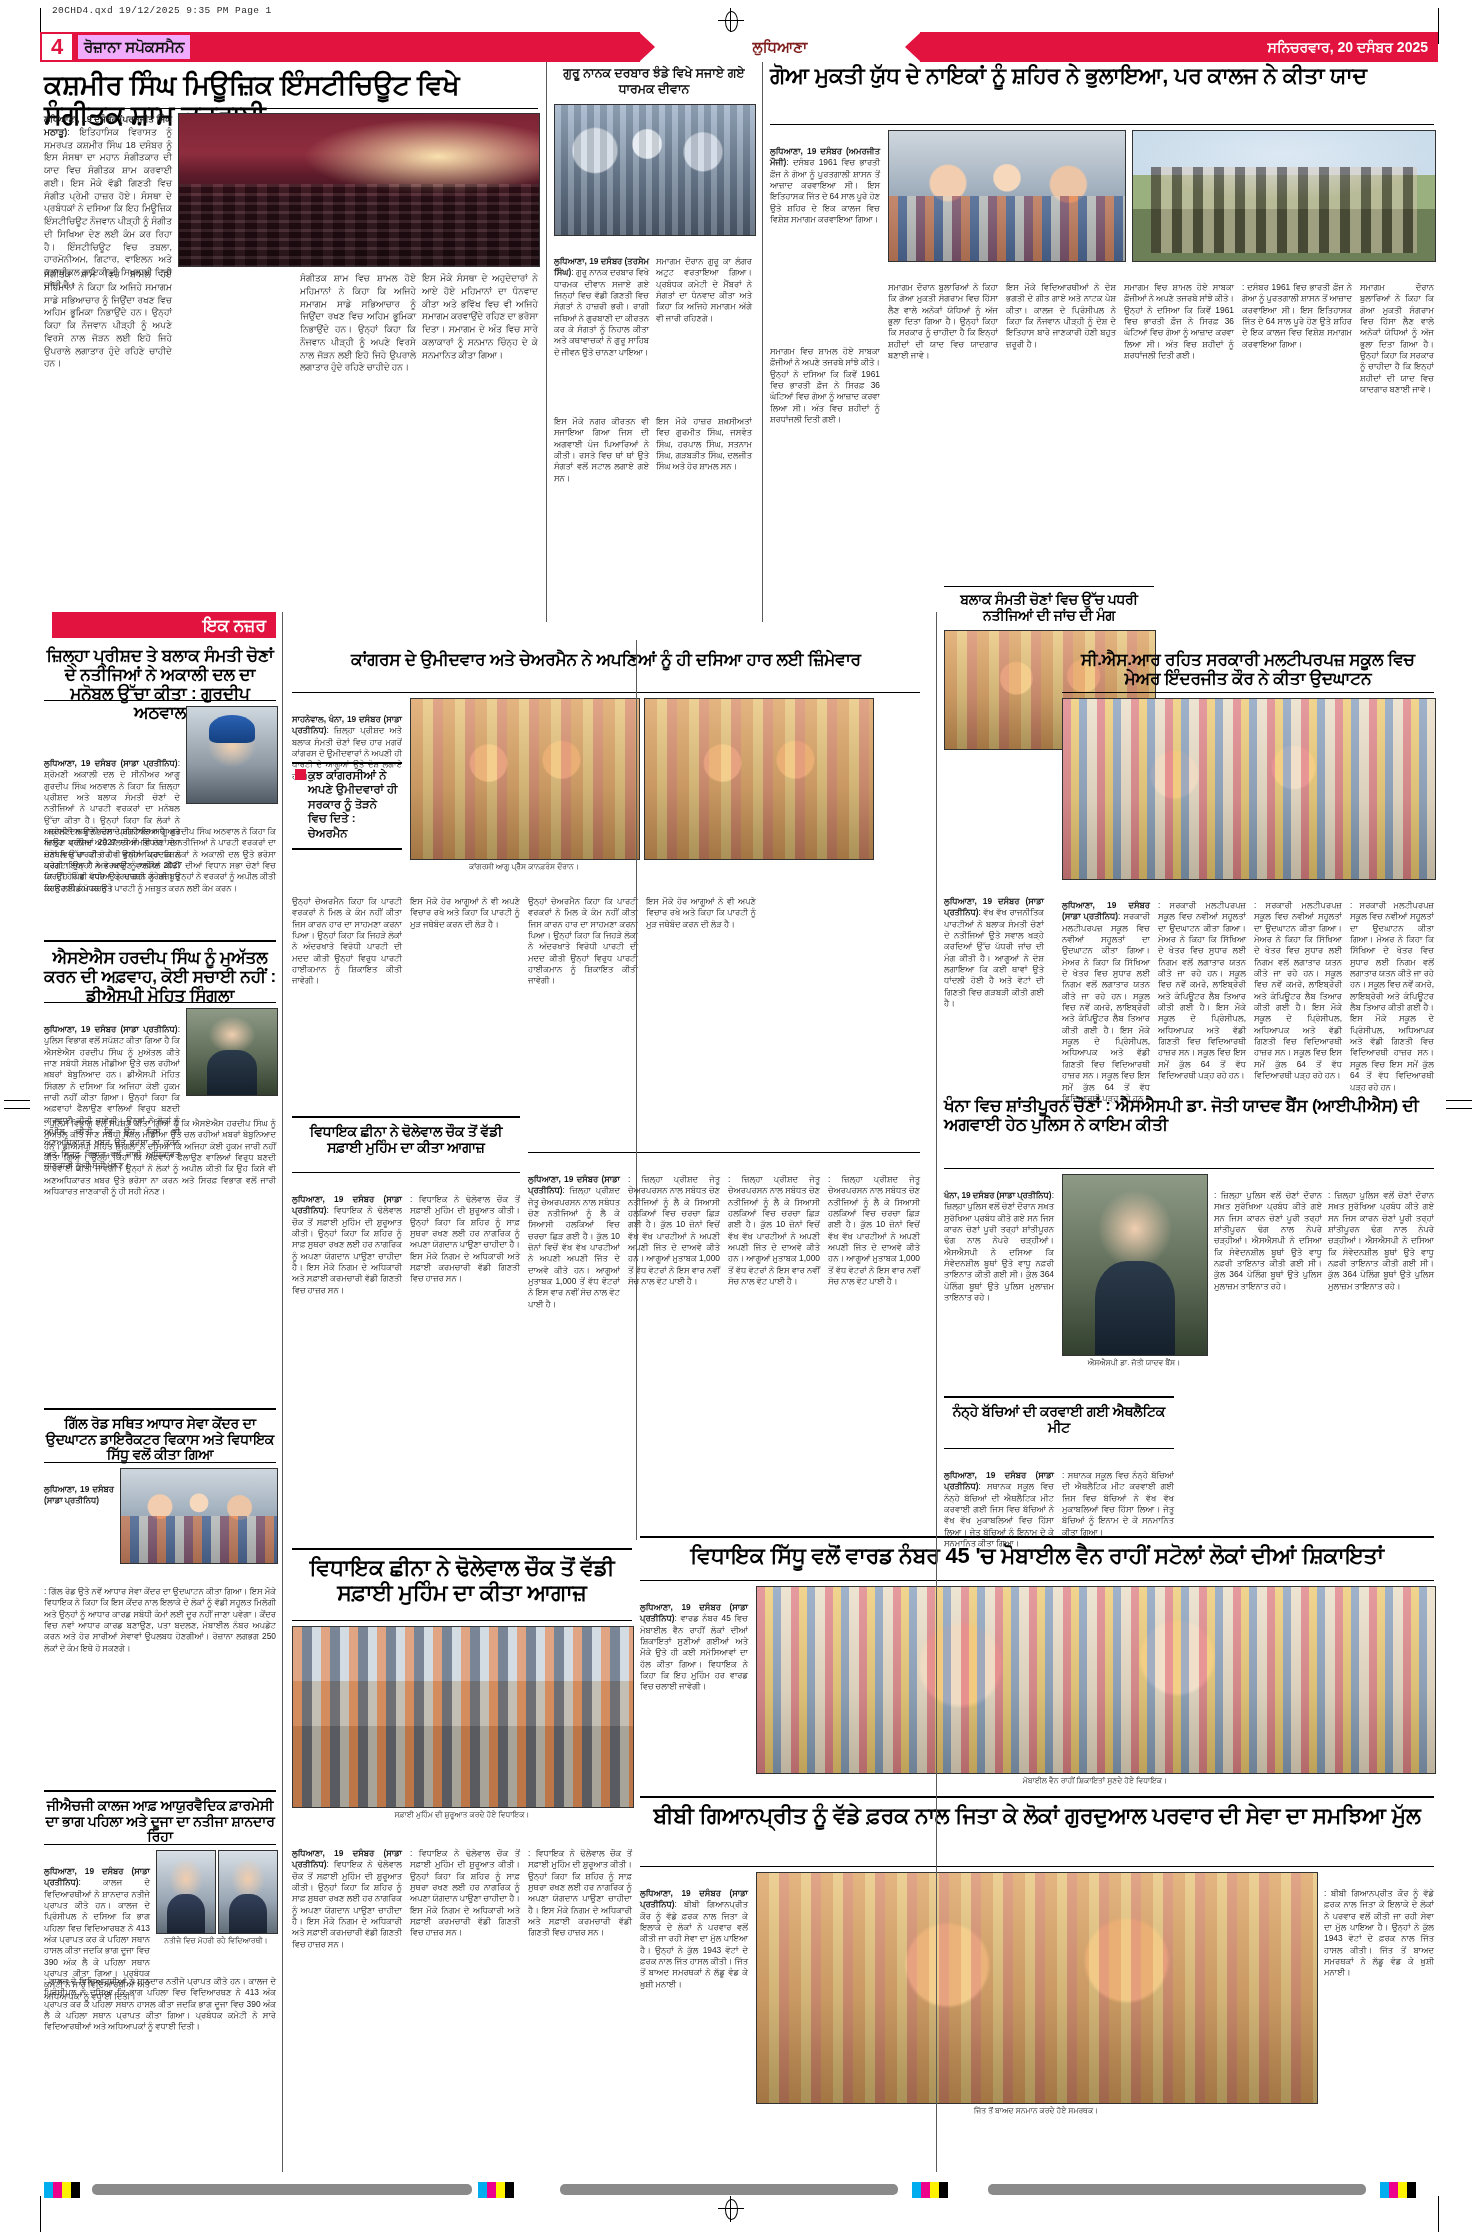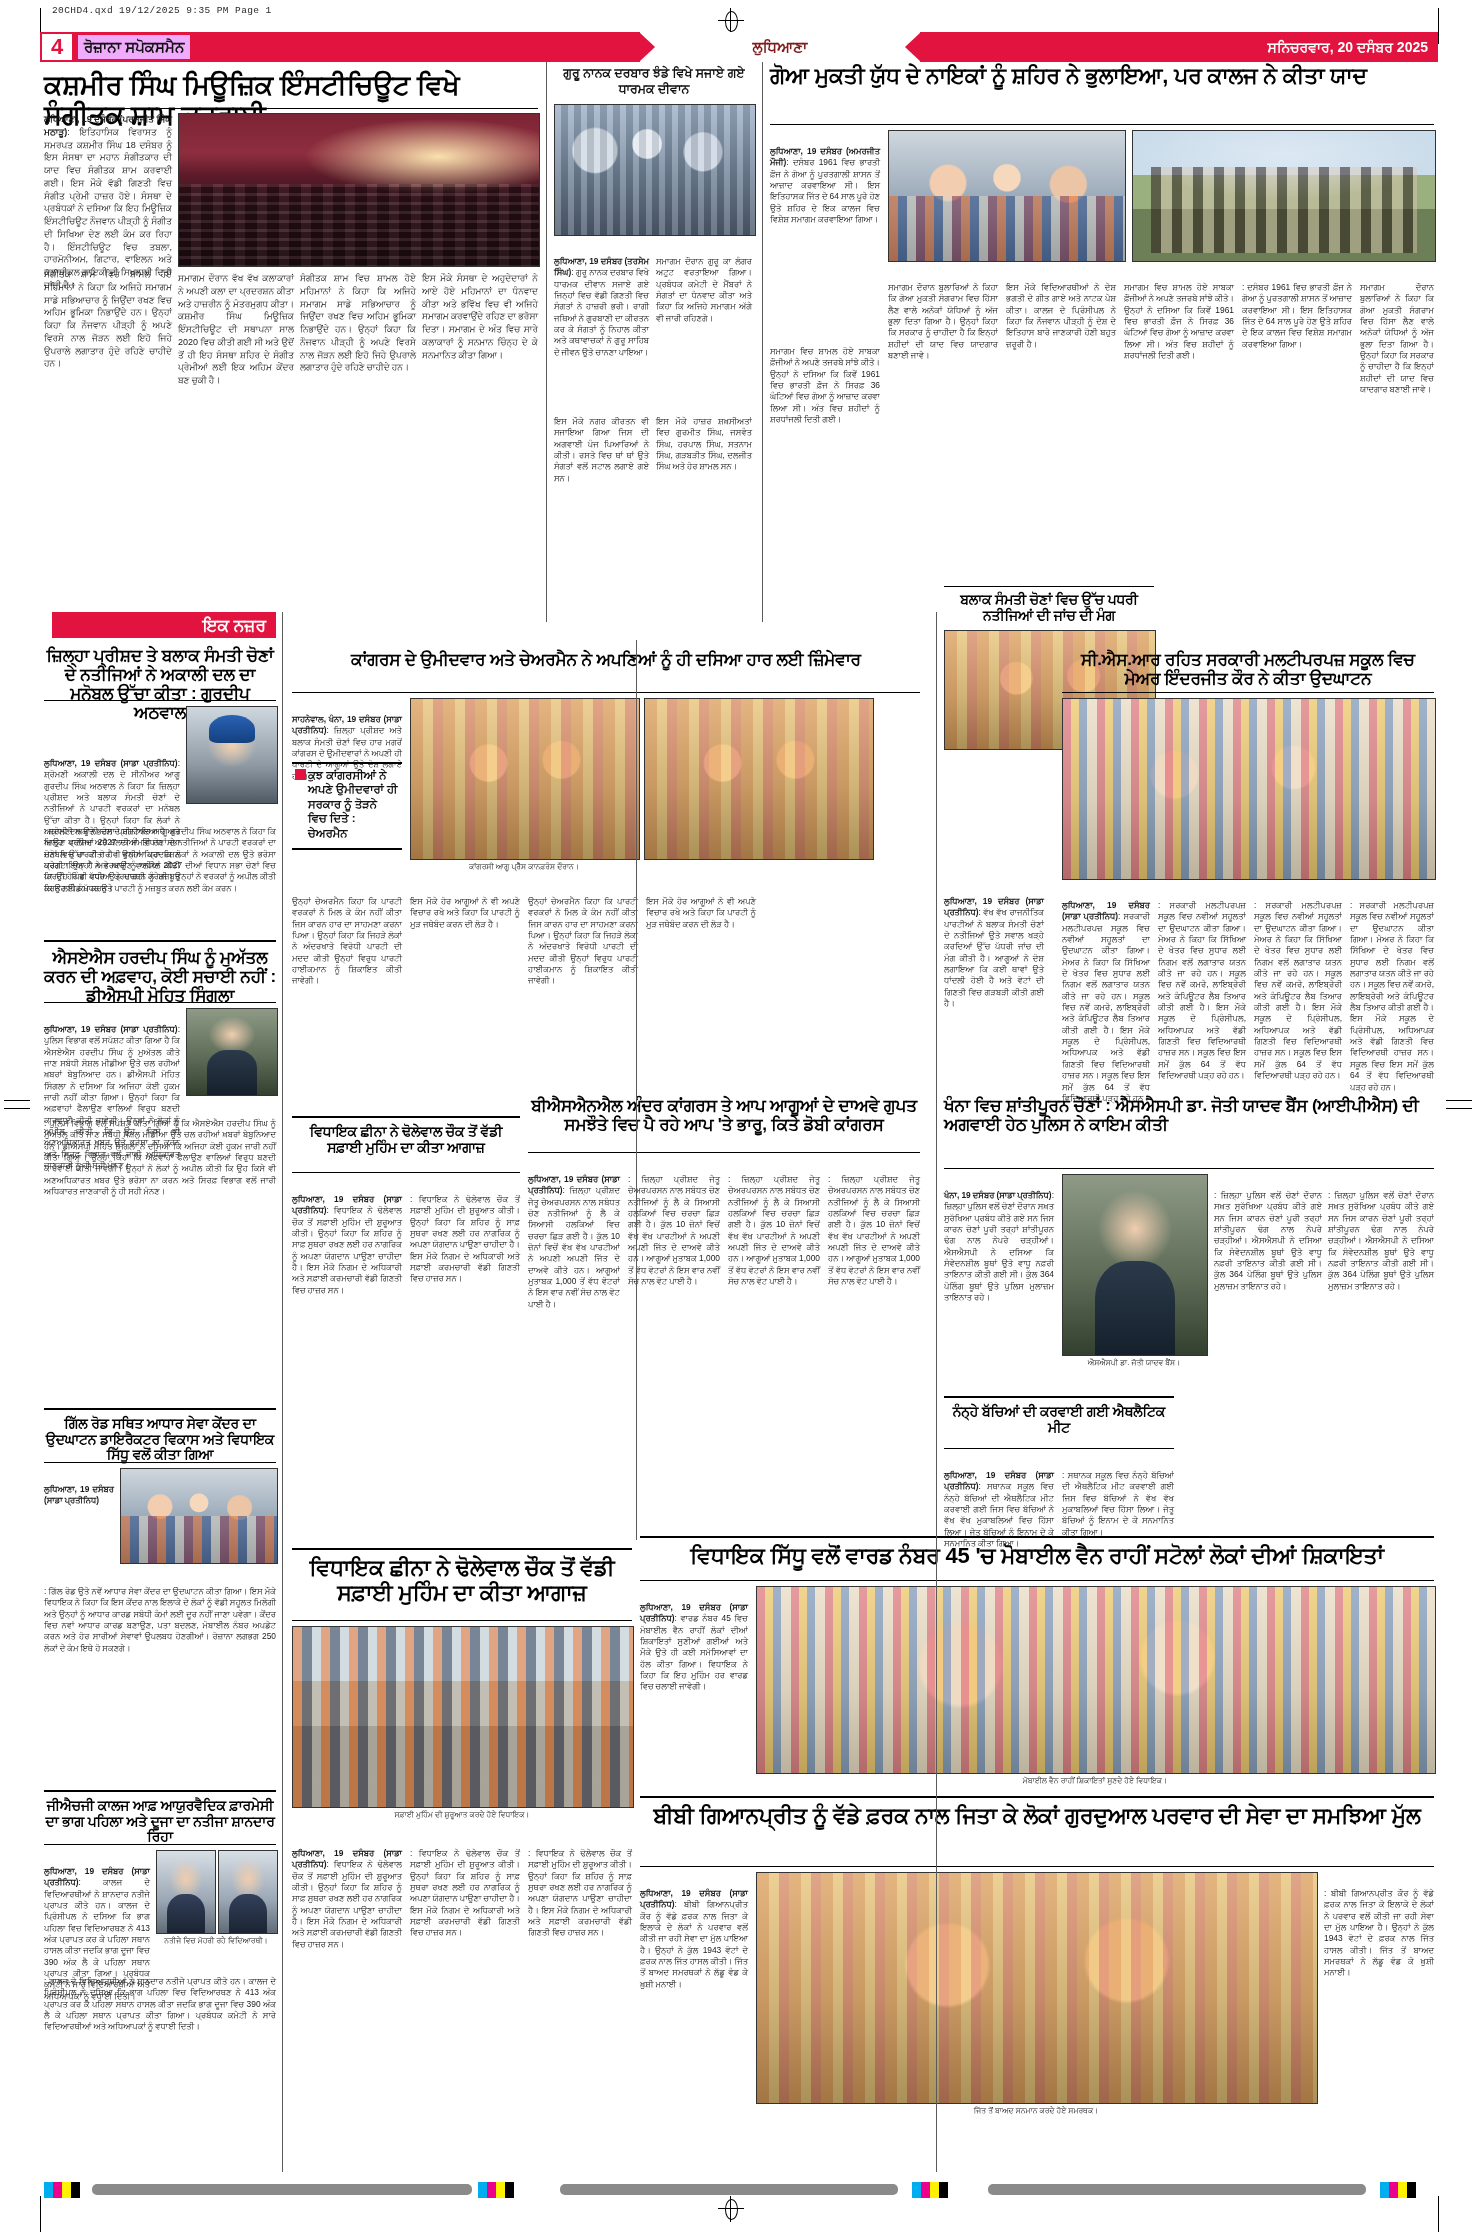--- a/index.html
+++ b/index.html
@@ -158,21 +158,20 @@
   <div class="rule rule-thin" style="left:44px;top:108px;width:494px;"></div>
 
   <div class="col body" style="left:44px;top:113px;width:128px;">
     <span class="dateline">ਲੁਧਿਆਣਾ, 19 ਦਸੰਬਰ (ਪਰਮਜੀਤ ਸਿੰਘ ਮਠਾੜੂ)</span><span>: ਇਤਿਹਾਸਿਕ ਵਿਰਾਸਤ ਨੂੰ ਸਮਰਪਤ ਕਸ਼ਮੀਰ ਸਿੰਘ 18 ਦਸੰਬਰ ਨੂੰ ਇਸ ਸੰਸਥਾ ਦਾ ਮਹਾਨ ਸੰਗੀਤਕਾਰ ਦੀ ਯਾਦ ਵਿਚ ਸੰਗੀਤਕ ਸ਼ਾਮ ਕਰਵਾਈ ਗਈ। ਇਸ ਮੌਕੇ ਵੱਡੀ ਗਿਣਤੀ ਵਿਚ ਸੰਗੀਤ ਪ੍ਰੇਮੀ ਹਾਜ਼ਰ ਹੋਏ। ਸੰਸਥਾ ਦੇ ਪ੍ਰਬੰਧਕਾਂ ਨੇ ਦਸਿਆ ਕਿ ਇਹ ਮਿਊਜ਼ਿਕ ਇੰਸਟੀਚਿਊਟ ਨੌਜਵਾਨ ਪੀੜ੍ਹੀ ਨੂੰ ਸੰਗੀਤ ਦੀ ਸਿਖਿਆ ਦੇਣ ਲਈ ਕੰਮ ਕਰ ਰਿਹਾ ਹੈ। ਇੰਸਟੀਚਿਊਟ ਵਿਚ ਤਬਲਾ, ਹਾਰਮੋਨੀਅਮ, ਗਿਟਾਰ, ਵਾਇਲਨ ਅਤੇ ਕਲਾਸੀਕਲ ਗਾਇਕੀ ਦੀ ਸਿਖਲਾਈ ਦਿਤੀ ਜਾਂਦੀ ਹੈ।</span>
   </div>
 
   <div class="photo p-hall bordered" style="left:178px;top:113px;width:360px;height:152px;">
       <div class="ph-inner"></div>
     </div>
 
-  <div class="col body" style="left:178px;top:272px;width:116px;">ਸਮਾਗਮ ਦੌਰਾਨ ਵੱਖ ਵੱਖ ਕਲਾਕਾਰਾਂ ਨੇ ਅਪਣੀ ਕਲਾ ਦਾ ਪ੍ਰਦਰਸ਼ਨ ਕੀਤਾ ਅਤੇ ਹਾਜ਼ਰੀਨ ਨੂੰ ਮੰਤਰਮੁਗਧ ਕੀਤਾ। ਕਸ਼ਮੀਰ ਸਿੰਘ ਮਿਊਜ਼ਿਕ ਇੰਸਟੀਚਿਊਟ ਦੀ ਸਥਾਪਨਾ ਸਾਲ 2020 ਵਿਚ ਕੀਤੀ ਗਈ ਸੀ ਅਤੇ ਉਦੋਂ ਤੋਂ ਹੀ ਇਹ ਸੰਸਥਾ ਸ਼ਹਿਰ ਦੇ ਸੰਗੀਤ ਪ੍ਰੇਮੀਆਂ ਲਈ ਇਕ ਅਹਿਮ ਕੇਂਦਰ ਬਣ ਚੁਕੀ ਹੈ।</div>
   <div class="col body" style="left:300px;top:272px;width:116px;">ਸੰਗੀਤਕ ਸ਼ਾਮ ਵਿਚ ਸ਼ਾਮਲ ਹੋਏ ਮਹਿਮਾਨਾਂ ਨੇ ਕਿਹਾ ਕਿ ਅਜਿਹੇ ਸਮਾਗਮ ਸਾਡੇ ਸਭਿਆਚਾਰ ਨੂੰ ਜਿਉਂਦਾ ਰਖਣ ਵਿਚ ਅਹਿਮ ਭੂਮਿਕਾ ਨਿਭਾਉਂਦੇ ਹਨ। ਉਨ੍ਹਾਂ ਕਿਹਾ ਕਿ ਨੌਜਵਾਨ ਪੀੜ੍ਹੀ ਨੂੰ ਅਪਣੇ ਵਿਰਸੇ ਨਾਲ ਜੋੜਨ ਲਈ ਇਹੋ ਜਿਹੇ ਉਪਰਾਲੇ ਲਗਾਤਾਰ ਹੁੰਦੇ ਰਹਿਣੇ ਚਾਹੀਦੇ ਹਨ।</div>
   <div class="col body" style="left:422px;top:272px;width:116px;">ਇਸ ਮੌਕੇ ਸੰਸਥਾ ਦੇ ਅਹੁਦੇਦਾਰਾਂ ਨੇ ਆਏ ਹੋਏ ਮਹਿਮਾਨਾਂ ਦਾ ਧੰਨਵਾਦ ਕੀਤਾ ਅਤੇ ਭਵਿੱਖ ਵਿਚ ਵੀ ਅਜਿਹੇ ਸਮਾਗਮ ਕਰਵਾਉਂਦੇ ਰਹਿਣ ਦਾ ਭਰੋਸਾ ਦਿਤਾ। ਸਮਾਗਮ ਦੇ ਅੰਤ ਵਿਚ ਸਾਰੇ ਕਲਾਕਾਰਾਂ ਨੂੰ ਸਨਮਾਨ ਚਿੰਨ੍ਹ ਦੇ ਕੇ ਸਨਮਾਨਿਤ ਕੀਤਾ ਗਿਆ।</div>
   <div class="col body" style="left:44px;top:268px;width:128px;">ਸੰਗੀਤਕ ਸ਼ਾਮ ਵਿਚ ਸ਼ਾਮਲ ਹੋਏ ਮਹਿਮਾਨਾਂ ਨੇ ਕਿਹਾ ਕਿ ਅਜਿਹੇ ਸਮਾਗਮ ਸਾਡੇ ਸਭਿਆਚਾਰ ਨੂੰ ਜਿਉਂਦਾ ਰਖਣ ਵਿਚ ਅਹਿਮ ਭੂਮਿਕਾ ਨਿਭਾਉਂਦੇ ਹਨ। ਉਨ੍ਹਾਂ ਕਿਹਾ ਕਿ ਨੌਜਵਾਨ ਪੀੜ੍ਹੀ ਨੂੰ ਅਪਣੇ ਵਿਰਸੇ ਨਾਲ ਜੋੜਨ ਲਈ ਇਹੋ ਜਿਹੇ ਉਪਰਾਲੇ ਲਗਾਤਾਰ ਹੁੰਦੇ ਰਹਿਣੇ ਚਾਹੀਦੇ ਹਨ।</div>
 
   <div class="vdiv" style="left:546px;top:62px;height:560px;"></div>
 
   <div class="col kicker" style="left:554px;top:66px;width:200px;">ਗੁਰੂ ਨਾਨਕ ਦਰਬਾਰ ਝੰਡੇ ਵਿਖੇ ਸਜਾਏ ਗਏ ਧਾਰਮਕ ਦੀਵਾਨ</div>
   <div class="photo p-crowd bordered" style="left:554px;top:104px;width:200px;height:130px;">
       <div class="ph-inner"></div>
     </div>
@@ -306,21 +305,20 @@
   <div class="col body tight" style="left:1350px;top:884px;width:84px;">: ਸਰਕਾਰੀ ਮਲਟੀਪਰਪਜ਼ ਸਕੂਲ ਵਿਚ ਨਵੀਆਂ ਸਹੂਲਤਾਂ ਦਾ ਉਦਘਾਟਨ ਕੀਤਾ ਗਿਆ। ਮੇਅਰ ਨੇ ਕਿਹਾ ਕਿ ਸਿੱਖਿਆ ਦੇ ਖੇਤਰ ਵਿਚ ਸੁਧਾਰ ਲਈ ਨਿਗਮ ਵਲੋਂ ਲਗਾਤਾਰ ਯਤਨ ਕੀਤੇ ਜਾ ਰਹੇ ਹਨ। ਸਕੂਲ ਵਿਚ ਨਵੇਂ ਕਮਰੇ, ਲਾਇਬ੍ਰੇਰੀ ਅਤੇ ਕੰਪਿਊਟਰ ਲੈਬ ਤਿਆਰ ਕੀਤੀ ਗਈ ਹੈ। ਇਸ ਮੌਕੇ ਸਕੂਲ ਦੇ ਪ੍ਰਿੰਸੀਪਲ, ਅਧਿਆਪਕ ਅਤੇ ਵੱਡੀ ਗਿਣਤੀ ਵਿਚ ਵਿਦਿਆਰਥੀ ਹਾਜ਼ਰ ਸਨ। ਸਕੂਲ ਵਿਚ ਇਸ ਸਮੇਂ ਕੁੱਲ 64 ਤੋਂ ਵੱਧ ਵਿਦਿਆਰਥੀ ਪੜ੍ਹ ਰਹੇ ਹਨ।</div>
 
   <div class="rule rule-thick" style="left:292px;top:1116px;width:228px;"></div>
   <div class="col hl hl-sm" style="left:292px;top:1124px;width:228px;text-align:center;">ਵਿਧਾਇਕ ਛੀਨਾ ਨੇ ਢੋਲੇਵਾਲ ਚੌਕ ਤੋਂ ਵੱਡੀ ਸਫ਼ਾਈ ਮੁਹਿੰਮ ਦਾ ਕੀਤਾ ਆਗਾਜ਼</div>
   <div class="rule rule-thin" style="left:292px;top:1172px;width:228px;"></div>
   <div class="col body tight" style="left:292px;top:1178px;width:110px;">
     <span class="dateline">ਲੁਧਿਆਣਾ, 19 ਦਸੰਬਰ (ਸਾਡਾ ਪ੍ਰਤੀਨਿਧ)</span><span>: ਵਿਧਾਇਕ ਨੇ ਢੋਲੇਵਾਲ ਚੌਕ ਤੋਂ ਸਫ਼ਾਈ ਮੁਹਿੰਮ ਦੀ ਸ਼ੁਰੂਆਤ ਕੀਤੀ। ਉਨ੍ਹਾਂ ਕਿਹਾ ਕਿ ਸ਼ਹਿਰ ਨੂੰ ਸਾਫ਼ ਸੁਥਰਾ ਰਖਣ ਲਈ ਹਰ ਨਾਗਰਿਕ ਨੂੰ ਅਪਣਾ ਯੋਗਦਾਨ ਪਾਉਣਾ ਚਾਹੀਦਾ ਹੈ। ਇਸ ਮੌਕੇ ਨਿਗਮ ਦੇ ਅਧਿਕਾਰੀ ਅਤੇ ਸਫ਼ਾਈ ਕਰਮਚਾਰੀ ਵੱਡੀ ਗਿਣਤੀ ਵਿਚ ਹਾਜ਼ਰ ਸਨ।</span>
   </div>
   <div class="col body tight" style="left:410px;top:1178px;width:110px;">: ਵਿਧਾਇਕ ਨੇ ਢੋਲੇਵਾਲ ਚੌਕ ਤੋਂ ਸਫ਼ਾਈ ਮੁਹਿੰਮ ਦੀ ਸ਼ੁਰੂਆਤ ਕੀਤੀ। ਉਨ੍ਹਾਂ ਕਿਹਾ ਕਿ ਸ਼ਹਿਰ ਨੂੰ ਸਾਫ਼ ਸੁਥਰਾ ਰਖਣ ਲਈ ਹਰ ਨਾਗਰਿਕ ਨੂੰ ਅਪਣਾ ਯੋਗਦਾਨ ਪਾਉਣਾ ਚਾਹੀਦਾ ਹੈ। ਇਸ ਮੌਕੇ ਨਿਗਮ ਦੇ ਅਧਿਕਾਰੀ ਅਤੇ ਸਫ਼ਾਈ ਕਰਮਚਾਰੀ ਵੱਡੀ ਗਿਣਤੀ ਵਿਚ ਹਾਜ਼ਰ ਸਨ।</div>
 
-  <div class="col hl hl-md" style="left:528px;top:1096px;width:392px;text-align:center;">ਬੀਐਸਐਨਐਲ ਅੰਦਰ ਕਾਂਗਰਸ ਤੇ ਆਪ ਆਗੂਆਂ ਦੇ ਦਾਅਵੇ ਗੁਪਤ ਸਮਝੌਤੇ ਵਿਚ ਪੈ ਰਹੇ ਆਪ 'ਤੇ ਭਾਰੂ, ਕਿਤੇ ਡੋਬੀ ਕਾਂਗਰਸ</div>
   <div class="rule rule-thin" style="left:528px;top:1152px;width:392px;"></div>
   <div class="col body tight" style="left:528px;top:1158px;width:92px;">
     <span class="dateline">ਲੁਧਿਆਣਾ, 19 ਦਸੰਬਰ (ਸਾਡਾ ਪ੍ਰਤੀਨਿਧ)</span><span>: ਜ਼ਿਲ੍ਹਾ ਪ੍ਰੀਸ਼ਦ ਜੇਤੂ ਚੇਅਰਪਰਸਨ ਨਾਲ ਸਬੰਧਤ ਚੋਣ ਨਤੀਜਿਆਂ ਨੂੰ ਲੈ ਕੇ ਸਿਆਸੀ ਹਲਕਿਆਂ ਵਿਚ ਚਰਚਾ ਛਿੜ ਗਈ ਹੈ। ਕੁੱਲ 10 ਜ਼ੋਨਾਂ ਵਿਚੋਂ ਵੱਖ ਵੱਖ ਪਾਰਟੀਆਂ ਨੇ ਅਪਣੀ ਅਪਣੀ ਜਿੱਤ ਦੇ ਦਾਅਵੇ ਕੀਤੇ ਹਨ। ਆਗੂਆਂ ਮੁਤਾਬਕ 1,000 ਤੋਂ ਵੱਧ ਵੋਟਰਾਂ ਨੇ ਇਸ ਵਾਰ ਨਵੀਂ ਸੋਚ ਨਾਲ ਵੋਟ ਪਾਈ ਹੈ।</span>
   </div>
   <div class="col body tight" style="left:628px;top:1158px;width:92px;">: ਜ਼ਿਲ੍ਹਾ ਪ੍ਰੀਸ਼ਦ ਜੇਤੂ ਚੇਅਰਪਰਸਨ ਨਾਲ ਸਬੰਧਤ ਚੋਣ ਨਤੀਜਿਆਂ ਨੂੰ ਲੈ ਕੇ ਸਿਆਸੀ ਹਲਕਿਆਂ ਵਿਚ ਚਰਚਾ ਛਿੜ ਗਈ ਹੈ। ਕੁੱਲ 10 ਜ਼ੋਨਾਂ ਵਿਚੋਂ ਵੱਖ ਵੱਖ ਪਾਰਟੀਆਂ ਨੇ ਅਪਣੀ ਅਪਣੀ ਜਿੱਤ ਦੇ ਦਾਅਵੇ ਕੀਤੇ ਹਨ। ਆਗੂਆਂ ਮੁਤਾਬਕ 1,000 ਤੋਂ ਵੱਧ ਵੋਟਰਾਂ ਨੇ ਇਸ ਵਾਰ ਨਵੀਂ ਸੋਚ ਨਾਲ ਵੋਟ ਪਾਈ ਹੈ।</div>
   <div class="col body tight" style="left:728px;top:1158px;width:92px;">: ਜ਼ਿਲ੍ਹਾ ਪ੍ਰੀਸ਼ਦ ਜੇਤੂ ਚੇਅਰਪਰਸਨ ਨਾਲ ਸਬੰਧਤ ਚੋਣ ਨਤੀਜਿਆਂ ਨੂੰ ਲੈ ਕੇ ਸਿਆਸੀ ਹਲਕਿਆਂ ਵਿਚ ਚਰਚਾ ਛਿੜ ਗਈ ਹੈ। ਕੁੱਲ 10 ਜ਼ੋਨਾਂ ਵਿਚੋਂ ਵੱਖ ਵੱਖ ਪਾਰਟੀਆਂ ਨੇ ਅਪਣੀ ਅਪਣੀ ਜਿੱਤ ਦੇ ਦਾਅਵੇ ਕੀਤੇ ਹਨ। ਆਗੂਆਂ ਮੁਤਾਬਕ 1,000 ਤੋਂ ਵੱਧ ਵੋਟਰਾਂ ਨੇ ਇਸ ਵਾਰ ਨਵੀਂ ਸੋਚ ਨਾਲ ਵੋਟ ਪਾਈ ਹੈ।</div>
   <div class="col body tight" style="left:828px;top:1158px;width:92px;">: ਜ਼ਿਲ੍ਹਾ ਪ੍ਰੀਸ਼ਦ ਜੇਤੂ ਚੇਅਰਪਰਸਨ ਨਾਲ ਸਬੰਧਤ ਚੋਣ ਨਤੀਜਿਆਂ ਨੂੰ ਲੈ ਕੇ ਸਿਆਸੀ ਹਲਕਿਆਂ ਵਿਚ ਚਰਚਾ ਛਿੜ ਗਈ ਹੈ। ਕੁੱਲ 10 ਜ਼ੋਨਾਂ ਵਿਚੋਂ ਵੱਖ ਵੱਖ ਪਾਰਟੀਆਂ ਨੇ ਅਪਣੀ ਅਪਣੀ ਜਿੱਤ ਦੇ ਦਾਅਵੇ ਕੀਤੇ ਹਨ। ਆਗੂਆਂ ਮੁਤਾਬਕ 1,000 ਤੋਂ ਵੱਧ ਵੋਟਰਾਂ ਨੇ ਇਸ ਵਾਰ ਨਵੀਂ ਸੋਚ ਨਾਲ ਵੋਟ ਪਾਈ ਹੈ।</div>
 
   <div class="col hl hl-md" style="left:944px;top:1096px;width:490px;">ਖੰਨਾ ਵਿਚ ਸ਼ਾਂਤੀਪੂਰਨ ਚੋਣਾਂ : ਐਸਐਸਪੀ ਡਾ. ਜੋਤੀ ਯਾਦਵ ਬੈਂਸ (ਆਈਪੀਐਸ) ਦੀ ਅਗਵਾਈ ਹੇਠ ਪੁਲਿਸ ਨੇ ਕਾਇਮ ਕੀਤੀ</div>
   <div class="rule rule-thin" style="left:944px;top:1168px;width:490px;"></div>

